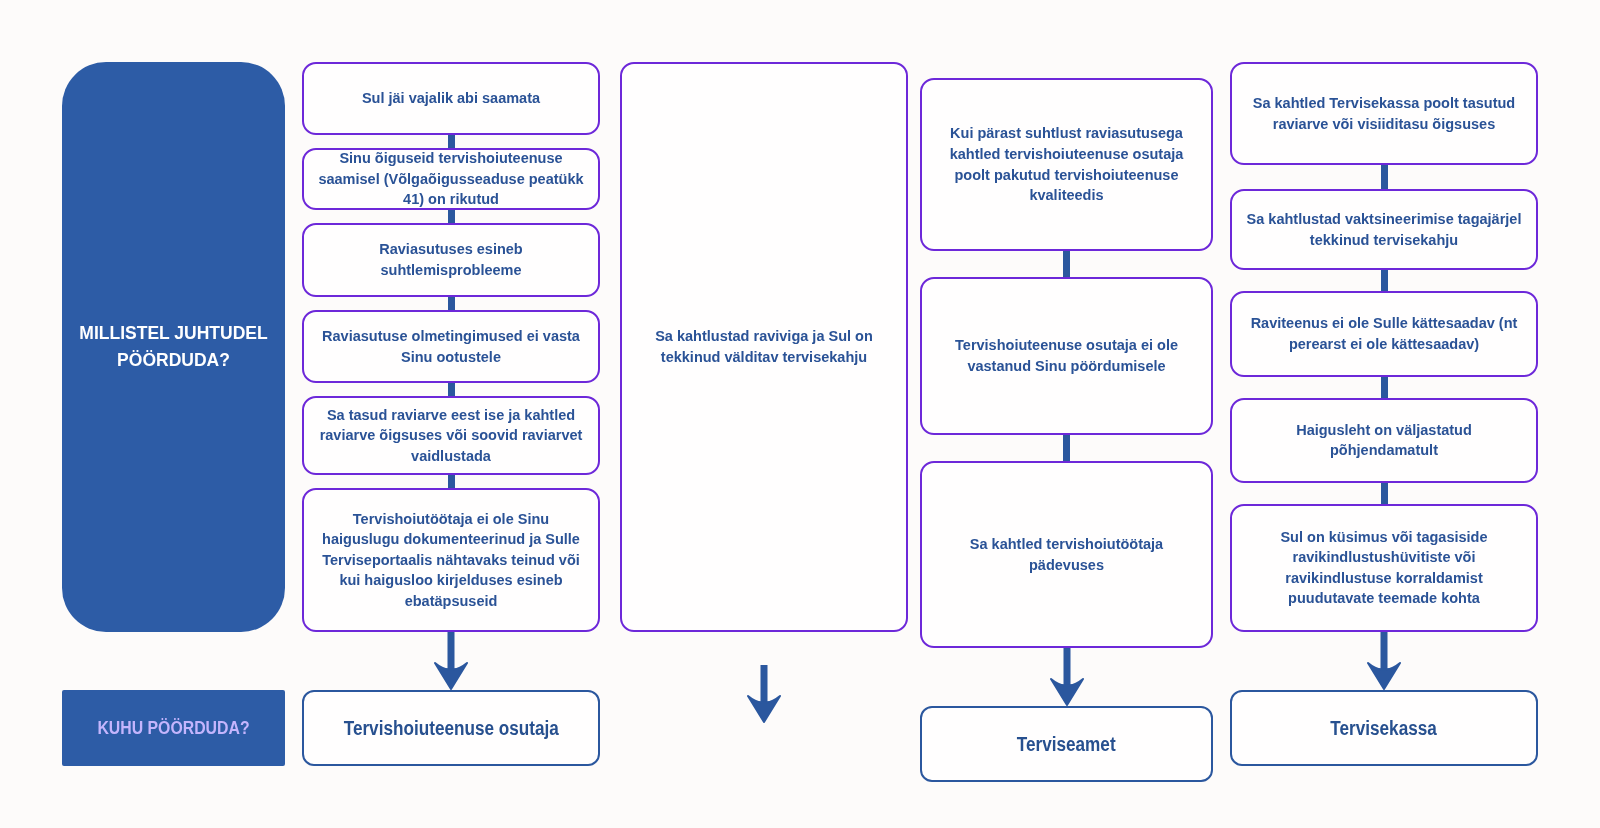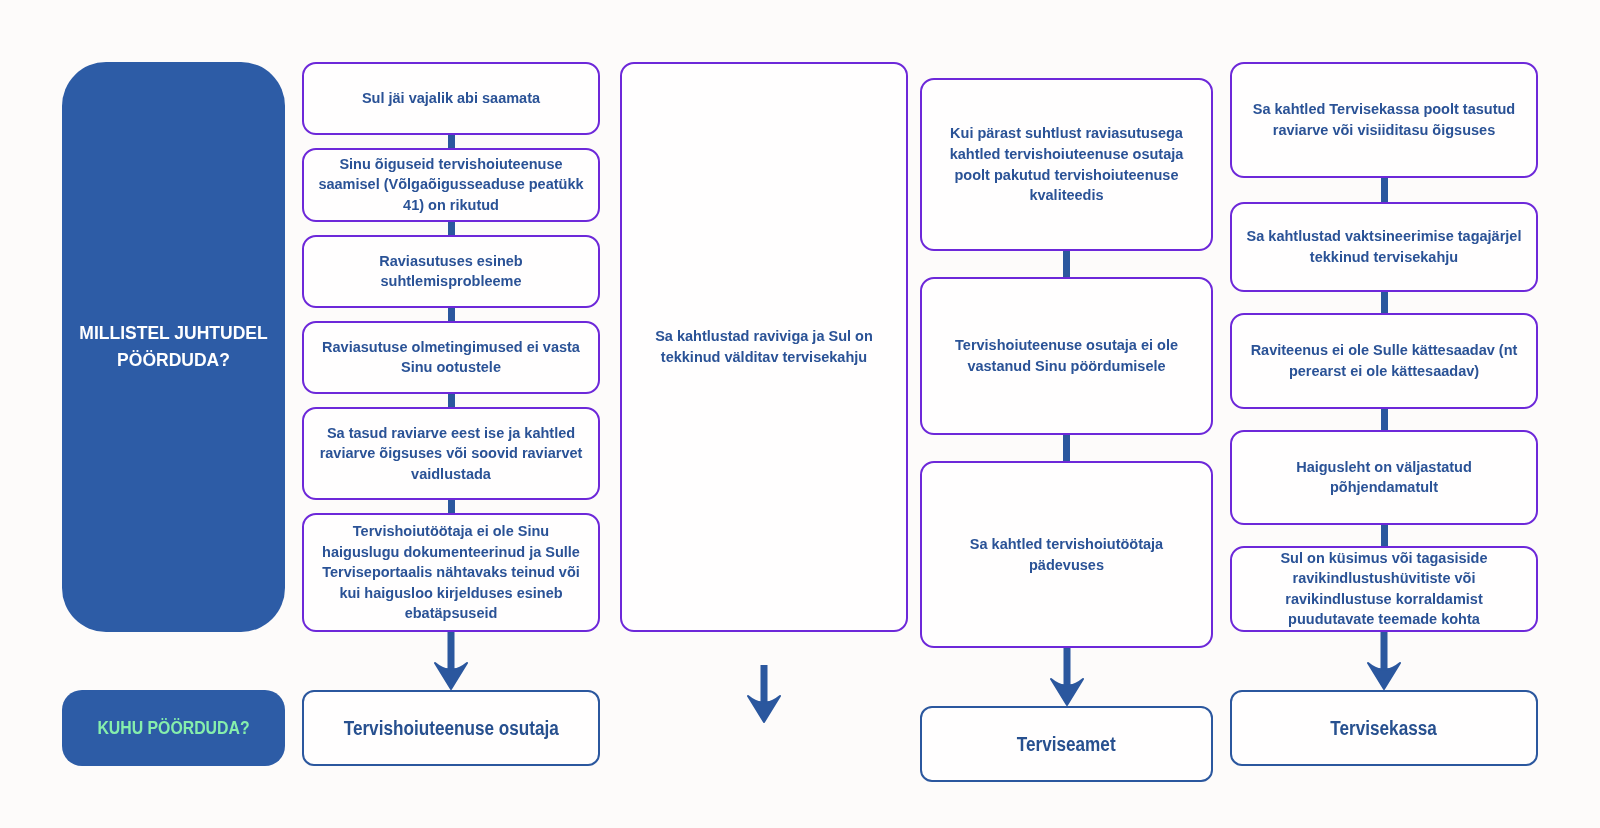--- a/index.html
+++ b/index.html
@@ -18,23 +18,23 @@
   .panel-cases {
     position:absolute; left:62px; top:62px; width:223px; height:570px;
     background:#2d5ca6; border-radius:44px;
     display:flex; align-items:center; justify-content:center;
     text-align:center; color:#ffffff;
     font-size:17.5px; font-weight:700; line-height:1.55;
     padding:0 8px;
   }
   .panel-where {
     position:absolute; left:62px; top:690px; width:223px; height:76px;
-    background:#2d5ca6; border-radius:20px;
+    background:#2d5ca6; border-radius:2px;
     display:flex; align-items:center; justify-content:center;
-    text-align:center; color:#86efac;
+    text-align:center; color:#c4b5fd;
     font-size:18px; font-weight:700;
   }
   .condensed { display:inline-block; transform:scaleX(0.88); white-space:nowrap; }
   
   .column {
     position:absolute; top:62px; height:704px;
     display:flex; flex-direction:column;
   }
   .stack { height:570px; display:flex; flex-direction:column; }
   .node {
@@ -69,33 +69,33 @@
   <div class="panel-where">
     <span class="condensed">KUHU PÖÖRDUDA?</span>
   </div>
 
   <div class="column col1">
     <div class="stack">
       <div class="node" style="height:73px">
           <span>Sul jäi vajalik abi saamata</span>
         </div>
       <div class="conn" style="height:13px"></div>
-      <div class="node" style="height:74px; padding:6px 8px;">
+      <div class="node" style="height:62px; padding:6px 8px;">
           <span>Sinu õiguseid tervishoiuteenuse saamisel (Võlgaõigusseaduse peatükk 41) on rikutud</span>
         </div>
       <div class="conn" style="height:13px"></div>
       <div class="node" style="height:74px">
           <span>Raviasutuses esineb suhtlemisprobleeme</span>
         </div>
       <div class="conn" style="height:13px"></div>
       <div class="node" style="height:73px; padding:6px 8px;">
           <span>Raviasutuse olmetingimused ei vasta Sinu ootustele</span>
         </div>
       <div class="conn" style="height:13px"></div>
-      <div class="node" style="height:94px; padding:6px 14px;">
+      <div class="node" style="height:79px; padding:6px 14px;">
           <span>Sa tasud raviarve eest ise ja kahtled raviarve õigsuses või soovid raviarvet vaidlustada</span>
         </div>
       <div class="conn" style="height:13px"></div>
       <div class="node grow" style="padding:6px 10px;">
           <span>Tervishoiutöötaja ei ole Sinu haiguslugu dokumenteerinud ja Sulle Terviseportaalis nähtavaks teinud või kui haigusloo kirjelduses esineb ebatäpsuseid</span>
         </div>
     </div>
     <div class="arrowwrap">
       <svg width="36" height="58" viewBox="0 0 36 58">
           <rect x="14.5" y="0" width="7" height="40" fill="#2b579e"></rect>
@@ -157,21 +157,21 @@
         </div>
       <div class="conn" style="height:21px"></div>
       <div class="node" style="height:96px; padding:6px 8px;align-items:center;">
           <span>Raviteenus ei ole Sulle kättesaadav (nt perearst ei ole kättesaadav)</span>
         </div>
       <div class="conn" style="height:21px"></div>
       <div class="node" style="height:95px">
           <span>Haigusleht on väljastatud põhjendamatult</span>
         </div>
       <div class="conn" style="height:21px"></div>
-      <div class="node grow" style="padding:0 10px;">
+      <div class="node grow" style="padding:21px 10px;">
           <span>Sul on küsimus või tagasiside ravikindlustushüvitiste või ravikindlustuse korraldamist puudutavate teemade kohta</span>
         </div>
     </div>
     <div class="arrowwrap">
       <svg width="36" height="58" viewBox="0 0 36 58">
           <rect x="14.5" y="0" width="7" height="40" fill="#2b579e"></rect>
           <path d="M18 57 L2 31 Q11 38.5 18 37 Q25 38.5 34 31 Z" fill="#2b579e" stroke="#2b579e" stroke-width="2" stroke-linejoin="round"></path>
         </svg>
     </div>
     <div class="dest">

